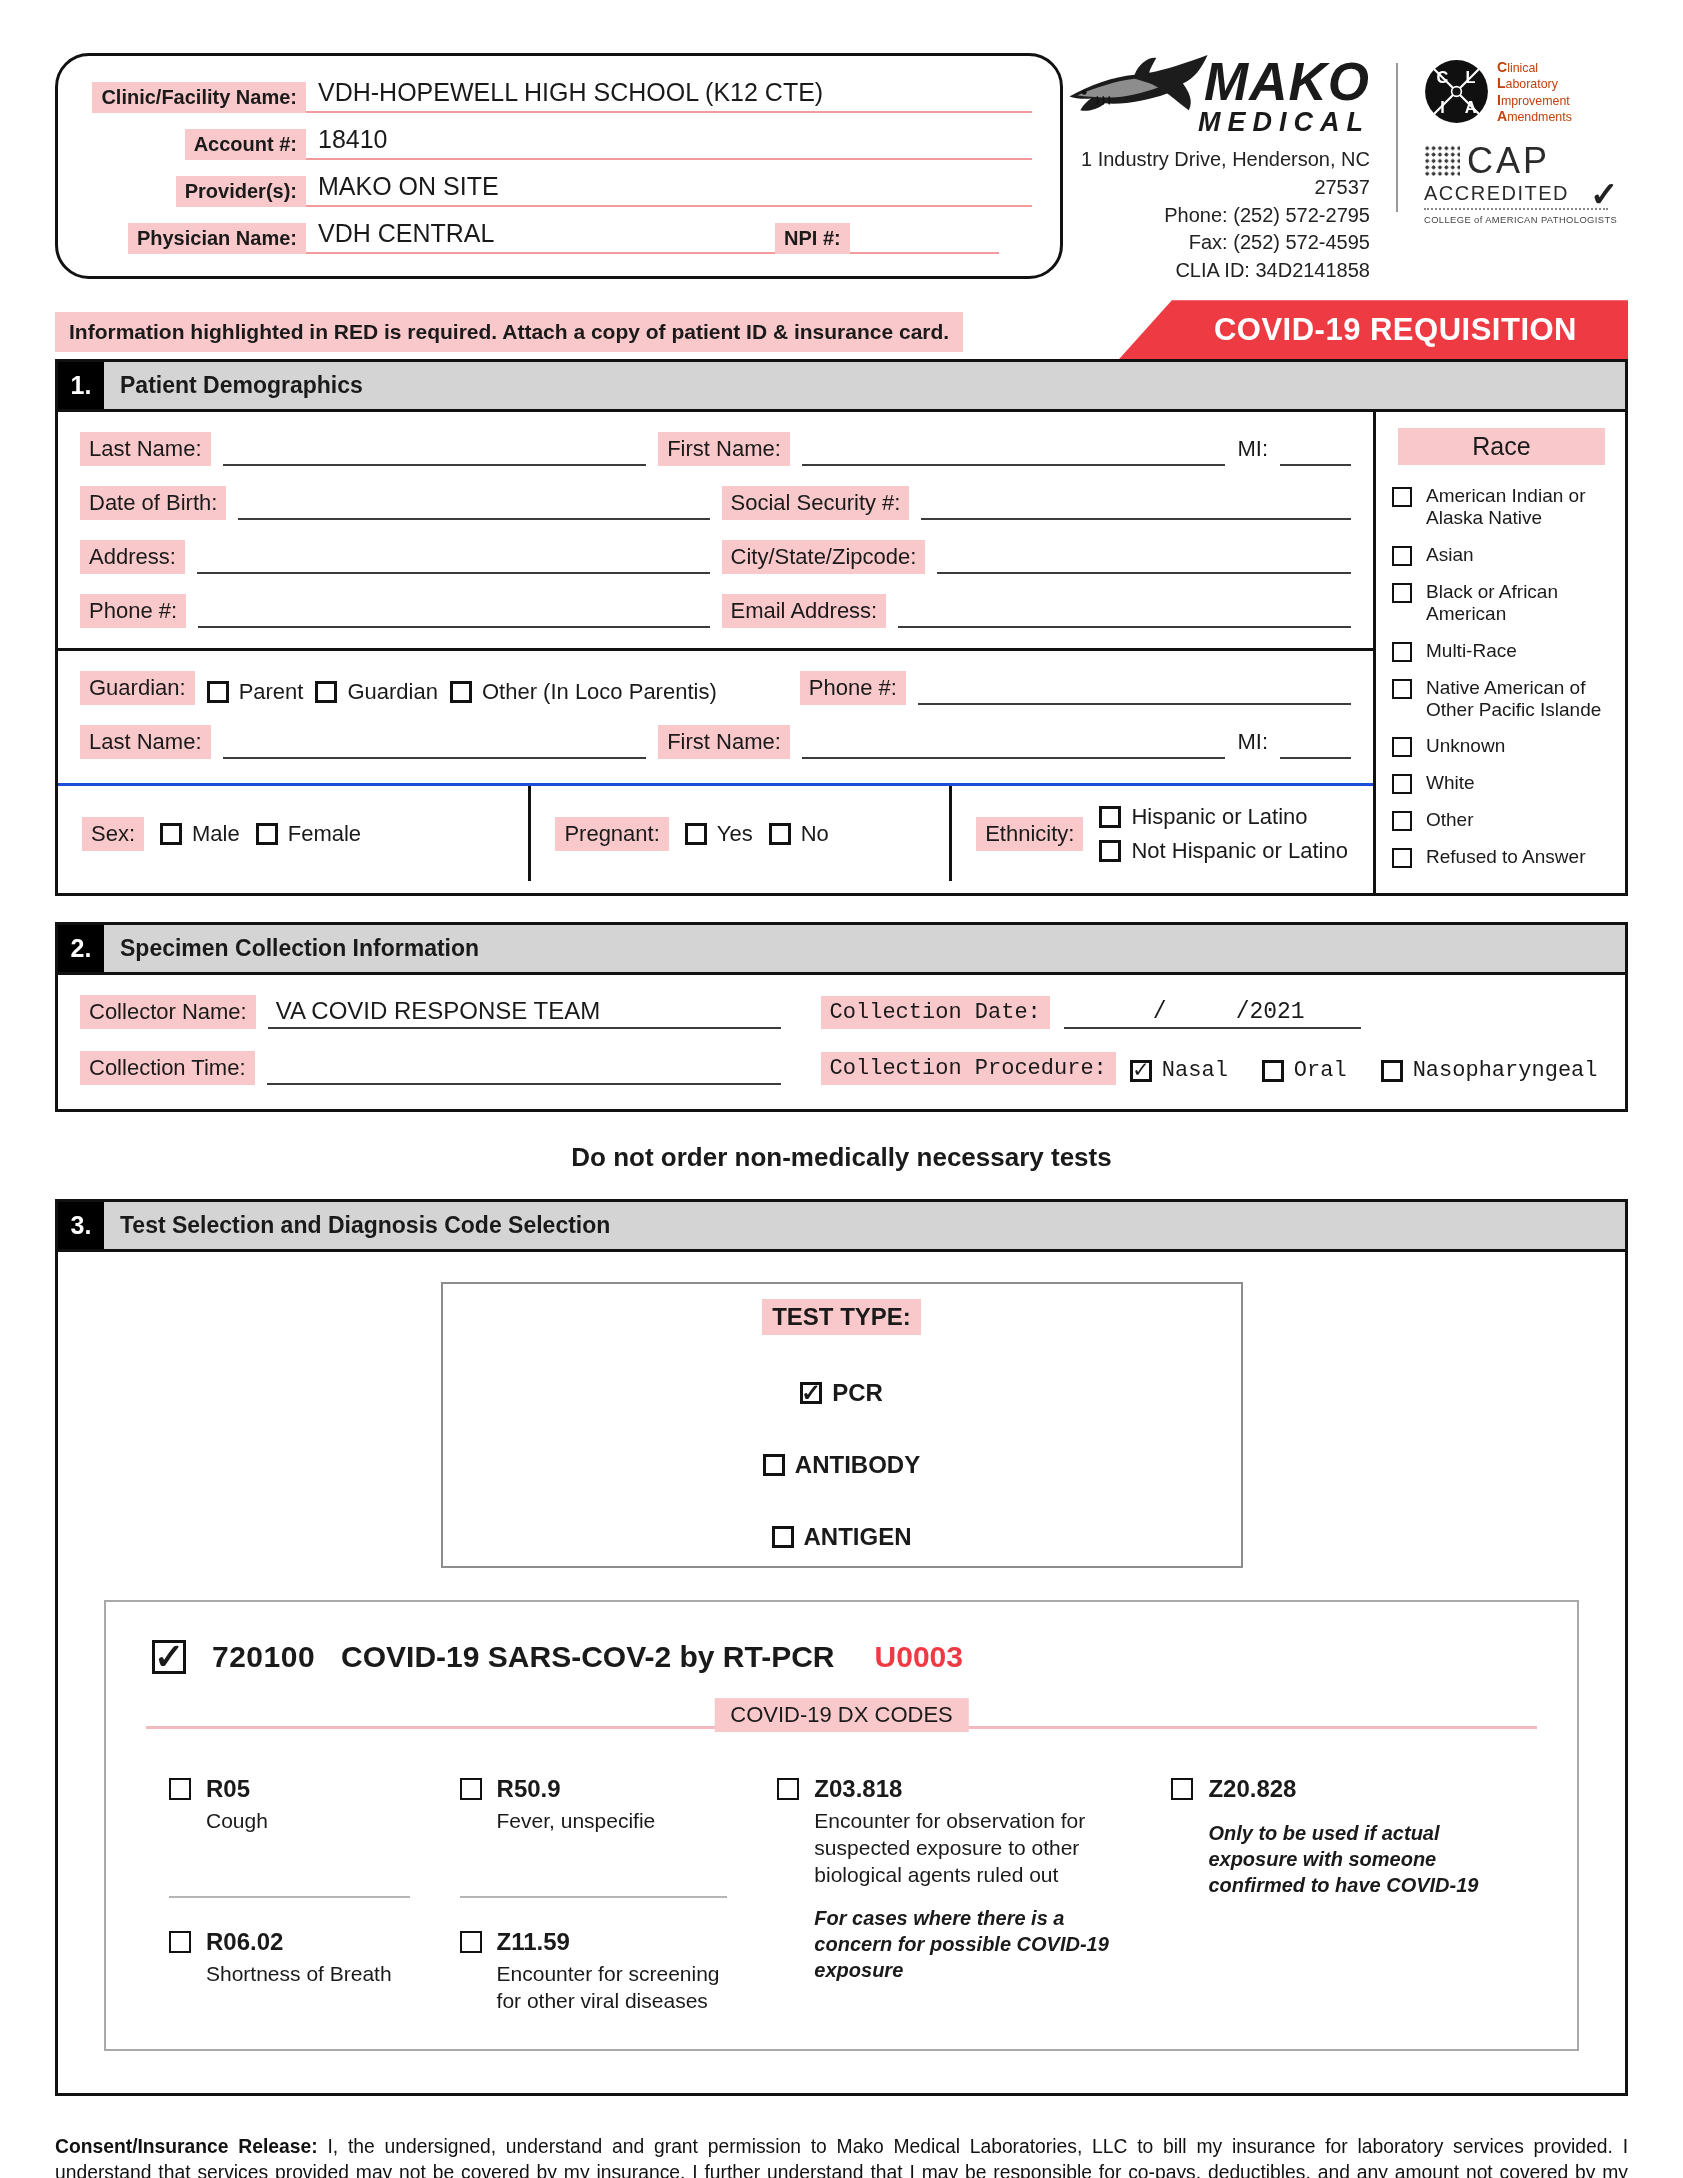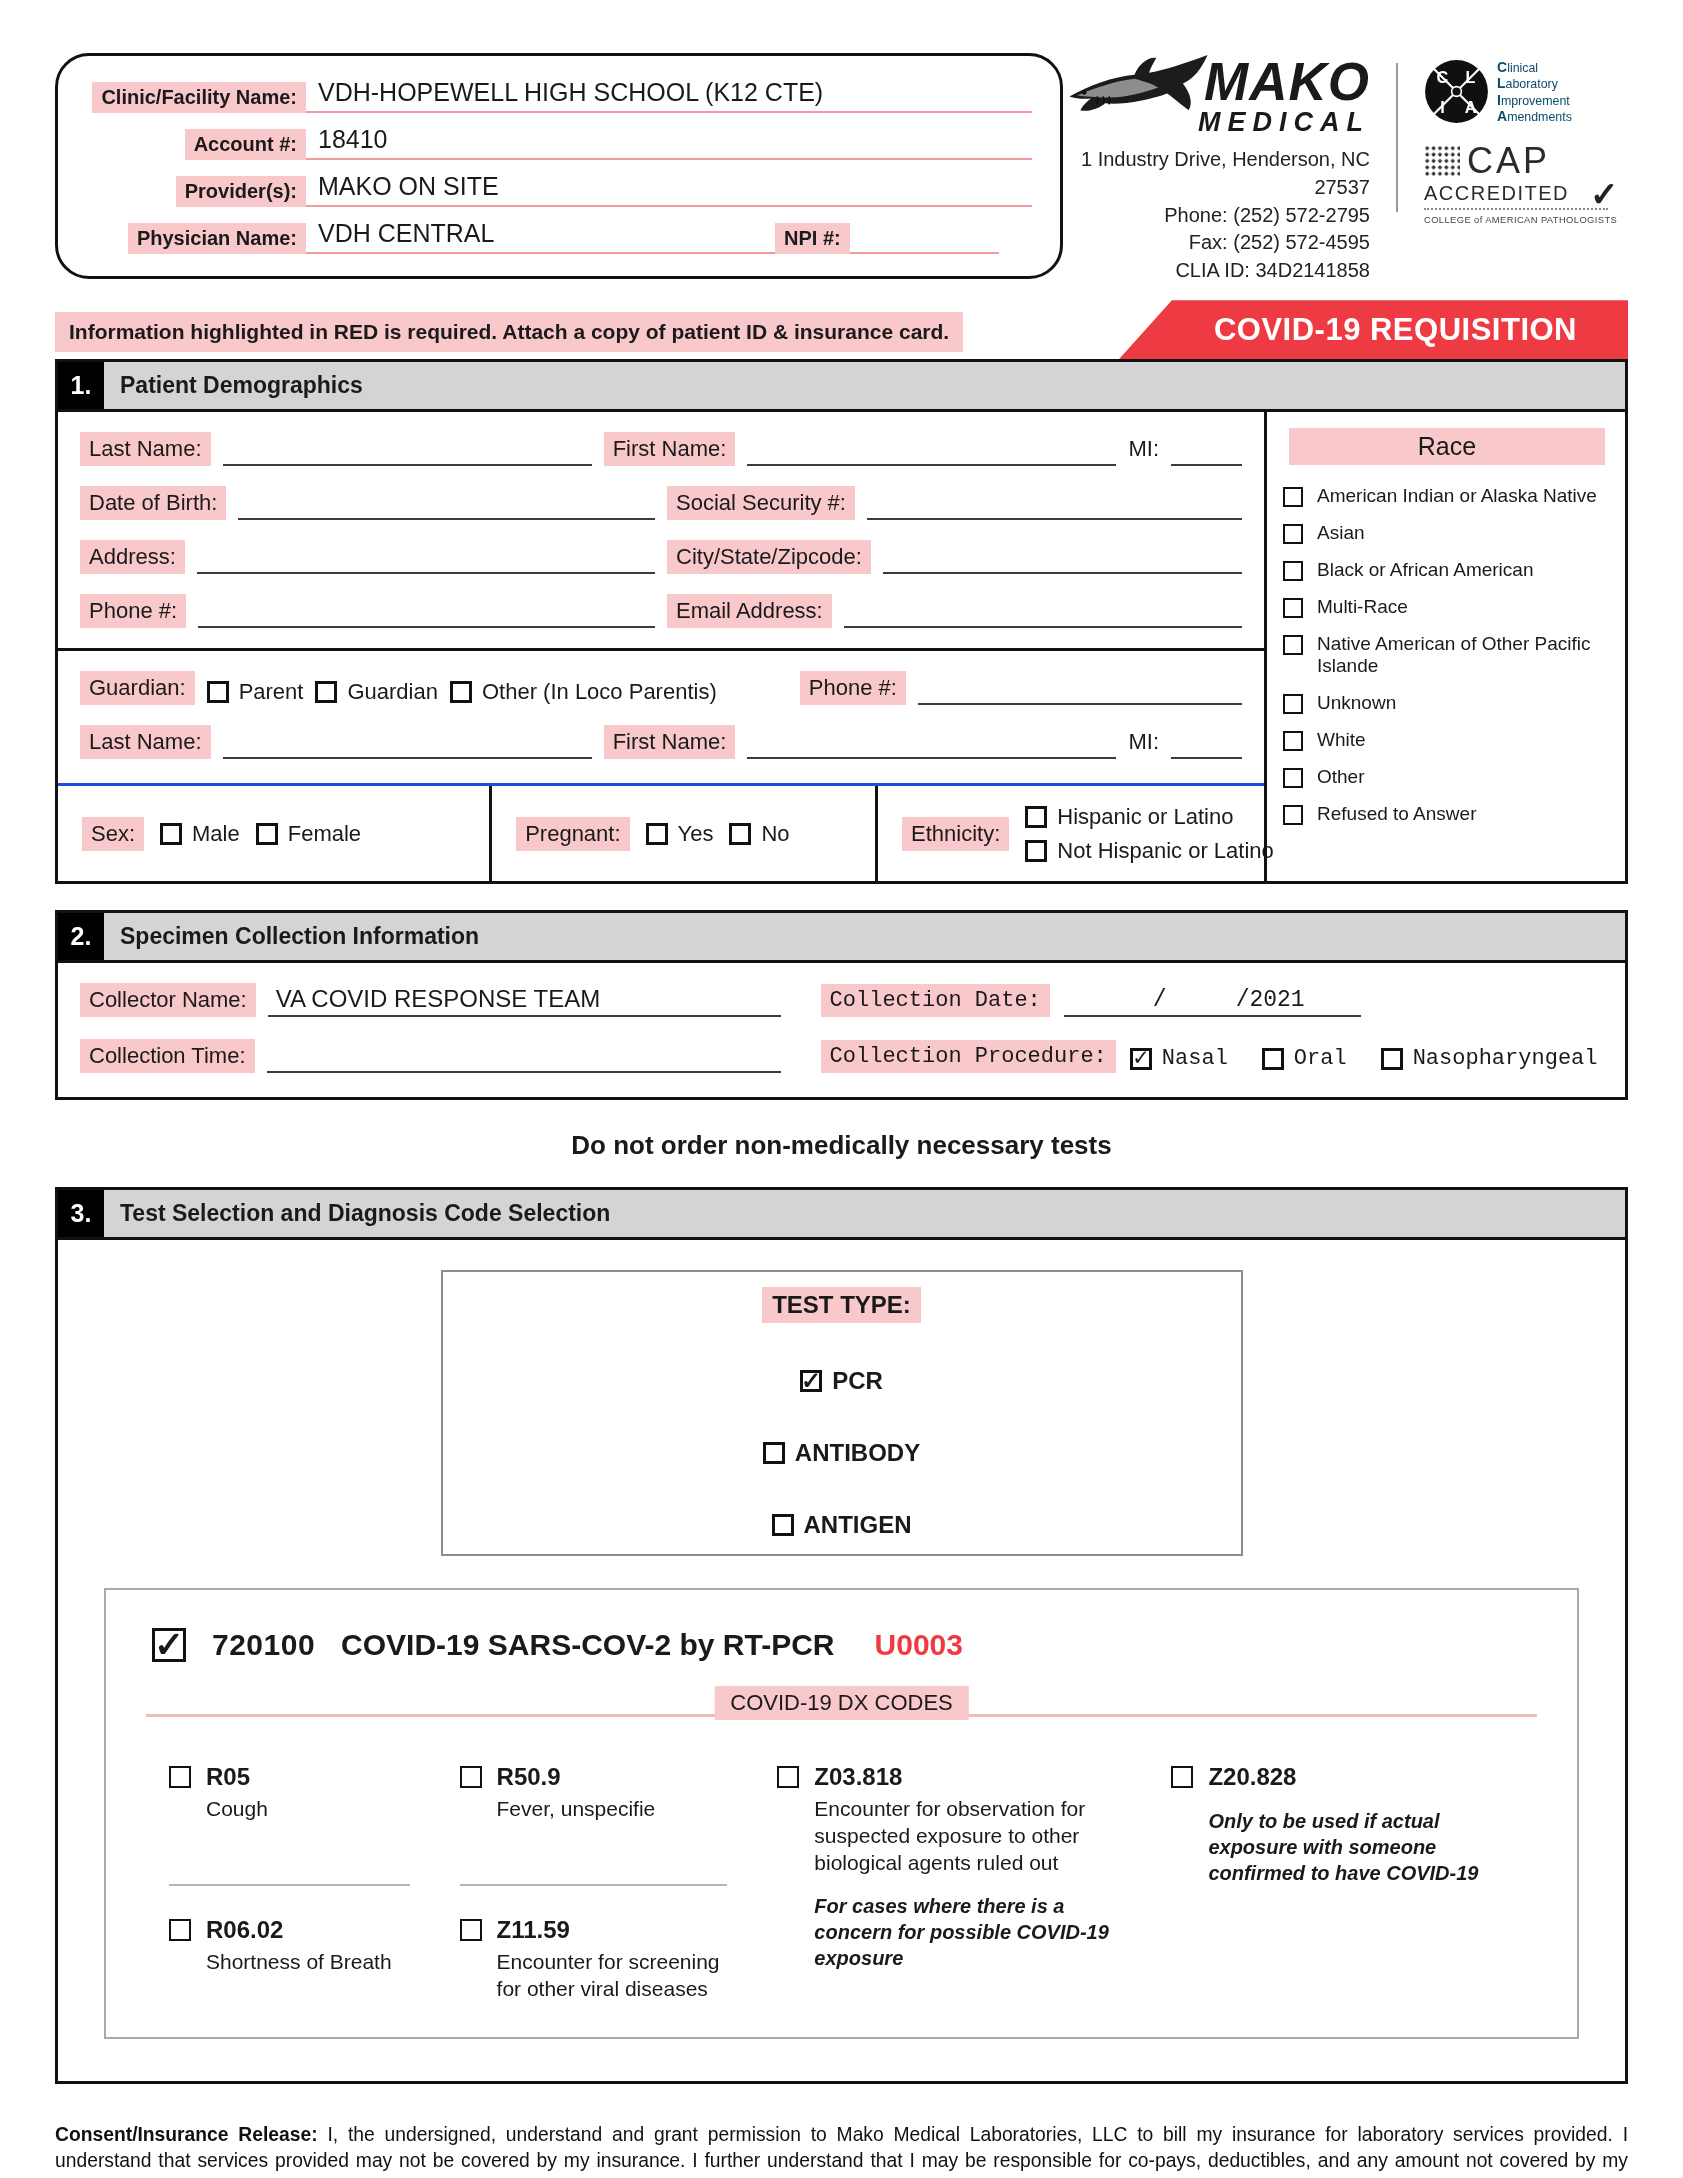--- a/index.html
+++ b/index.html
@@ -29,21 +29,21 @@
   .logo-row{display:flex;align-items:flex-start;justify-content:flex-end;}
   .shark{width:149px;height:73px;margin-right:-14px;margin-top:-4px;flex:none;}
   .logo-text{text-align:right;}
   .logo-mako{font-size:53px;font-weight:900;font-style:italic;letter-spacing:1px;line-height:0.95;}
   .logo-medical{font-size:27px;font-weight:900;font-style:italic;letter-spacing:7px;line-height:1.15;}
   .addr-block{margin-top:8px;font-size:20px;line-height:1.38;color:#222;}
   .vdiv{width:2px;background:#999;height:149px;margin-top:6px;flex:none;}
   .certs{width:238px;flex:none;padding-top:2px;}
   .clia-row{display:flex;align-items:center;gap:8px;}
   .clia-svg{width:65px;height:65px;flex:none;}
-  .clia-words{font-size:12.4px;line-height:1.15;color:#0c4a6e;}
+  .clia-words{font-size:12.4px;line-height:1.15;color:#c2410c;}
   .clia-word::first-letter{font-weight:bold;font-size:14px;}
   .cap{margin-top:16px;width:198px;}
   .cap-top{display:flex;align-items:center;gap:7px;}
   .cap-dots{width:36px;height:32px;flex:none;background-image:radial-gradient(circle,#3a3a3a 1.7px,transparent 2.1px);background-size:6.4px 6.4px;}
   .cap-name{font-size:36px;letter-spacing:3px;color:#2b2b2b;}
   .cap-acc{font-size:20px;letter-spacing:1.5px;color:#2b2b2b;position:relative;border-bottom:2px dotted #888;padding-bottom:3px;width:184px;}
   .cap-check{position:absolute;right:-12px;top:-8px;font-size:34px;font-weight:bold;color:#222;}
   .cap-foot{font-size:9.4px;color:#444;margin-top:4px;letter-spacing:0.4px;white-space:nowrap;}
 
   
@@ -70,21 +70,21 @@
   .cb-group{display:flex;align-items:center;gap:10px;flex:none;}
   .cb{width:22px;height:22px;border:3px solid #111;flex:none;display:flex;align-items:center;justify-content:center;font-weight:bold;font-size:24px;line-height:1;background:#fff;}
   .cb.checked{font-weight:bold;}
   .cb-label{font-size:22px;white-space:nowrap;}
   .demo-row{display:flex;margin:0 -22px;min-height:95px;}
   .demo-cell{display:flex;align-items:center;gap:16px;padding:10px 24px;border-right:3px solid #111;}
   .demo-cell.c1{flex:0 0 36%;}
   .demo-cell.c2{flex:0 0 32%;}
   .demo-cell.c3{flex:1;border-right:none;}
   .stack{display:flex;flex-direction:column;gap:8px;}
-  .sec1-race{width:361px;flex:none;border-left:3px solid #111;padding:16px 14px 10px 16px;}
+  .sec1-race{width:252px;flex:none;border-left:3px solid #111;padding:16px 14px 10px 16px;}
   .race-title{background:var(--highlight-pink);text-align:center;font-size:25px;padding:4px 0;margin:0 6px 20px;}
   .race-item{display:flex;align-items:flex-start;gap:14px;margin-bottom:15px;}
   .race-item .cb{width:20px;height:20px;border-width:2.5px;margin-top:2px;}
   .race-label{font-size:19px;line-height:1.15;}
 
   
   .sec2-wrap{margin-top:26px;}
   .sec2-body{padding:20px 22px 22px;}
   .s2row{display:flex;align-items:flex-end;margin-bottom:22px;}
   .s2row:last-child{margin-bottom:2px;}

